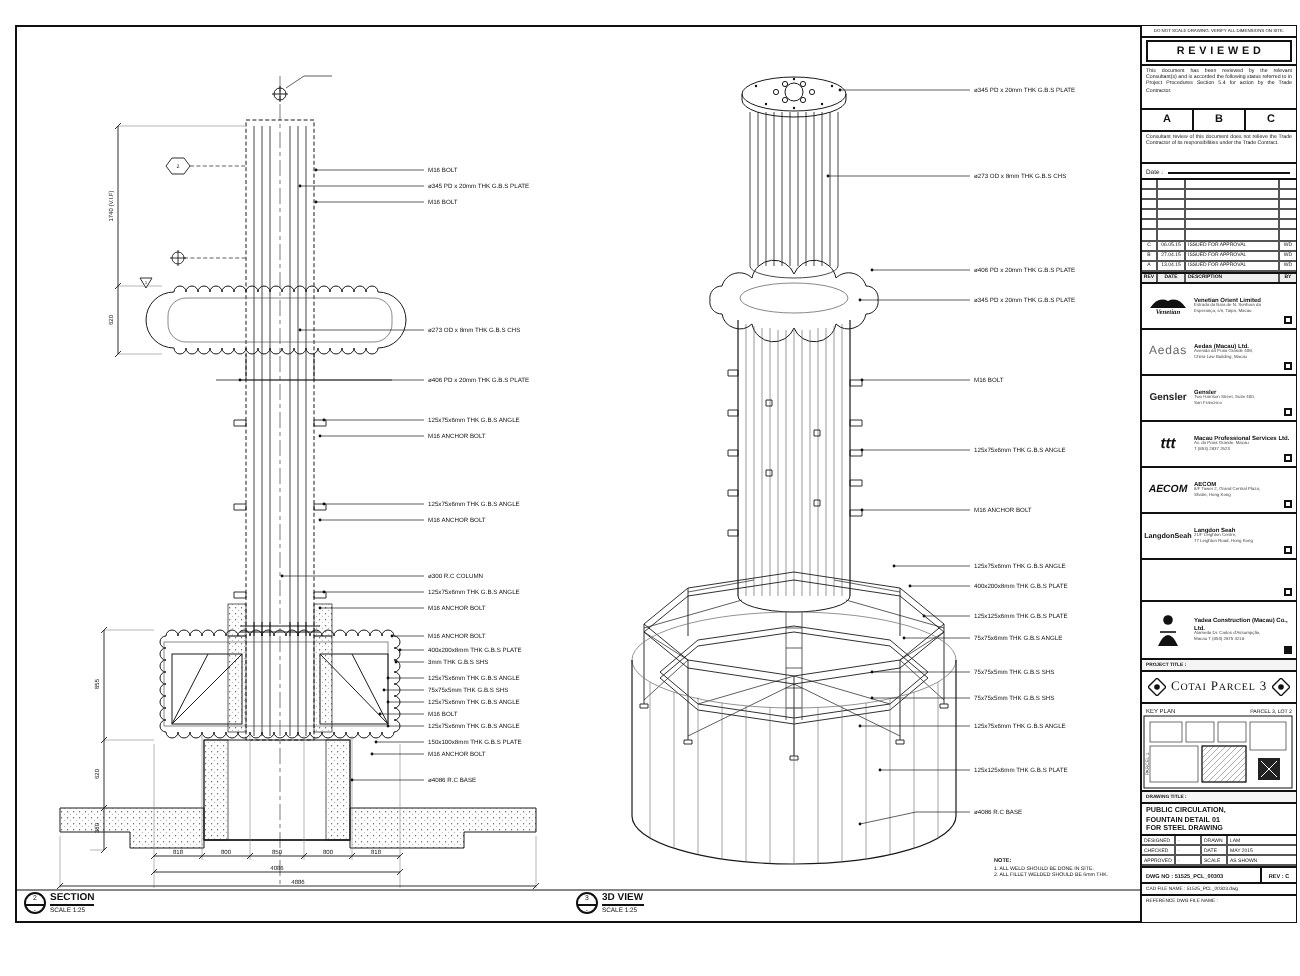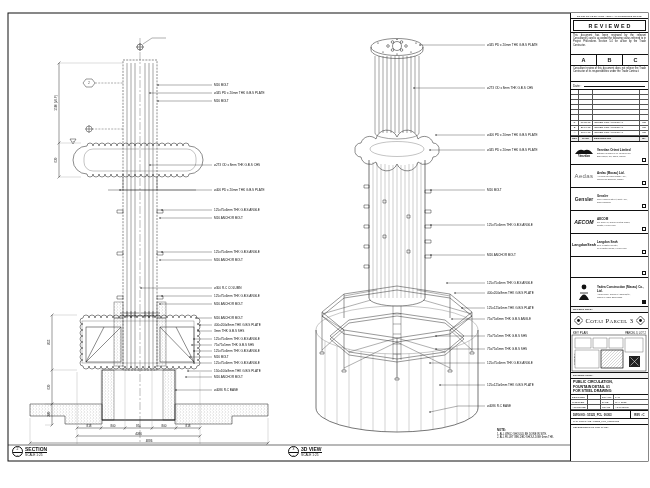--- a/index.html
+++ b/index.html
@@ -477,20 +477,29 @@
   <div class="sbox consult">
     <div class="lcell logo-gensler">Gensler</div>
     <div class="cinfo">
       <div class="cname">Gensler</div>
       <div class="caddr">Two Harrison Street, Suite 400,</div>
       <div class="caddr">San Francisco</div>
     </div>
     <div class="chk"></div>
   </div>
 
+  <div class="sbox consult">
+    <div class="lcell logo-ttt">ttt</div>
+    <div class="cinfo">
+      <div class="cname">Macau Professional Services Ltd.</div>
+      <div class="caddr">Av. da Praia Grande, Macau</div>
+      <div class="caddr">T (853) 2837 2623</div>
+    </div>
+    <div class="chk"></div>
+  </div>
 
   <div class="sbox consult">
     <div class="lcell logo-aecom">AECOM</div>
     <div class="cinfo">
       <div class="cname">AECOM</div>
       <div class="caddr">8/F Tower 2, Grand Central Plaza,</div>
       <div class="caddr">Shatin, Hong Kong</div>
     </div>
     <div class="chk"></div>
   </div>

